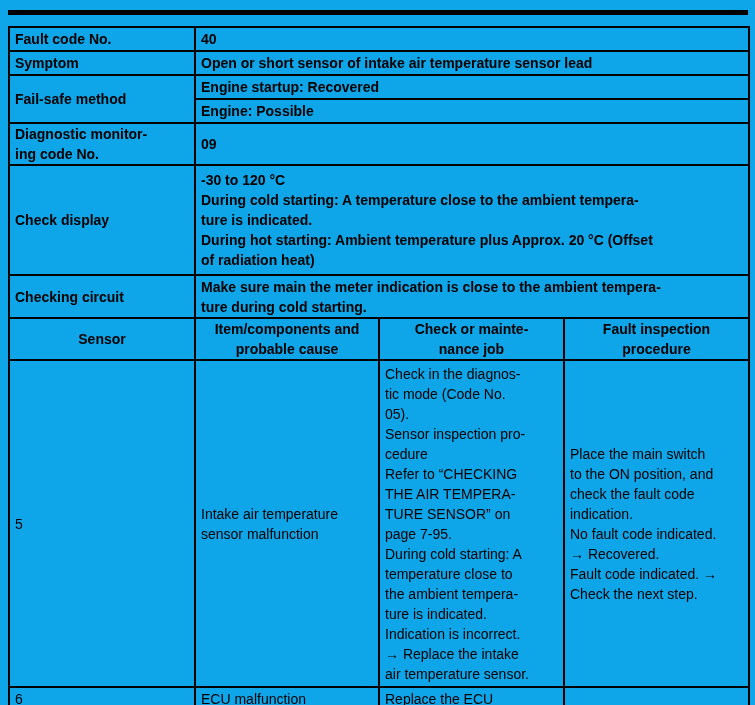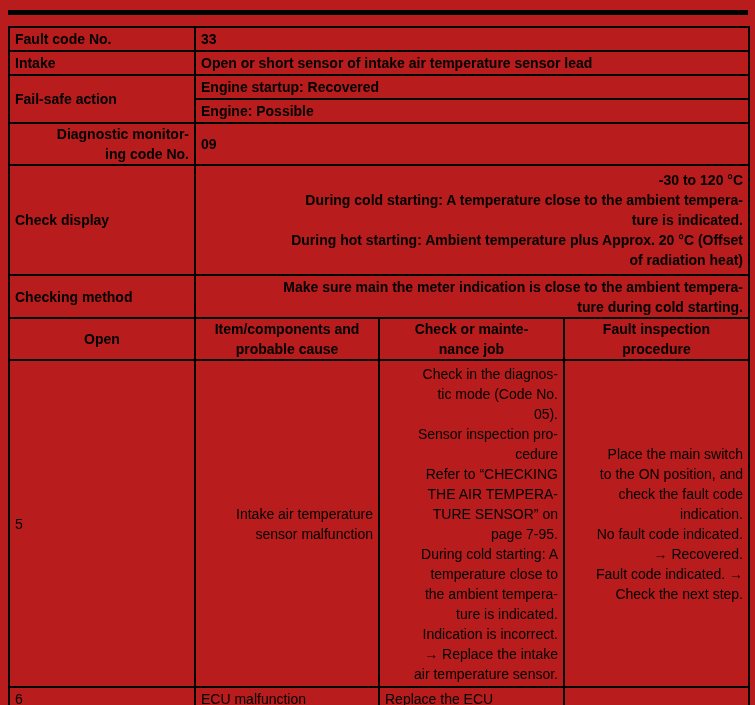--- a/index.html
+++ b/index.html
@@ -12,21 +12,21 @@
     height: 705px;
     overflow: hidden;
     font-family: "Liberation Sans", sans-serif;
     color: #000000;
     -webkit-font-smoothing: antialiased;
   }
   .page {
     position: relative;
     width: 755px;
     height: 705px;
-    background: #b91c1c;
+    background: #0ea5e9;
   }
   .top-rule {
     position: absolute;
     left: 8px;
     top: 10px;
     width: 740px;
     height: 5px;
     background: #000000;
   }
   table.fault-table {
@@ -40,21 +40,21 @@
   .fault-table td {
     border: 2px solid #000000;
     padding: 0 5px;
     font-size: 14px;
     line-height: 20px;
     vertical-align: middle;
     overflow: hidden;
     letter-spacing: 0;
   }
   .b   { font-weight: bold; }
-  .pre { white-space: pre-line; text-align: right; }
+  .pre { white-space: pre-line; }
   .hdr { font-weight: bold; text-align: center; white-space: pre-line; vertical-align: middle; }
   .top { vertical-align: top; padding-top: 1px; }
   tr.r22   td { height: 22px; }
   tr.r-diag  td { height: 40px; }
   tr.r-meter td { height: 108px; margin-top: 24px; }
   tr.r-check td { height: 41px; }
   tr.r-head  td { height: 40px; }
   tr.r-step5 td { height: 325px; margin-left: 25px; }
   tr.r-step6 td { height: 22px; }
 </style>
@@ -68,30 +68,30 @@
     <colgroup>
       <col style="width:186px">
       <col style="width:184px">
       <col style="width:185px">
       <col style="width:185px">
     </colgroup>
 
     <tbody>
         <tr class="r22">
       <td class="b">Fault code No.</td>
-      <td class="b" colspan="3">33</td>
+      <td class="b" colspan="3">40</td>
     </tr>
 
     <tr class="r22">
-      <td class="b">Intake</td>
+      <td class="b">Symptom</td>
       <td class="b" colspan="3">Open or short sensor of intake air temperature sensor lead</td>
     </tr>
 
     <tr class="r22">
-      <td class="b" rowspan="2">Fail-safe action</td>
+      <td class="b" rowspan="2">Fail-safe method</td>
       <td class="b" colspan="3">Engine startup: Recovered</td>
     </tr>
     <tr class="r22">
       <td class="b" colspan="3">Engine: Possible</td>
     </tr>
 
     <tr class="r-diag">
       <td class="b pre">Diagnostic monitor-
 ing code No.</td>
       <td class="b" colspan="3">09</td>
@@ -100,27 +100,27 @@
     <tr class="r-meter">
       <td class="b">Check display</td>
       <td class="b pre" colspan="3">-30 to 120 °C
 During cold starting: A temperature close to the ambient tempera-
 ture is indicated.
 During hot starting: Ambient temperature plus Approx. 20 °C (Offset
 of radiation heat)</td>
     </tr>
 
     <tr class="r-check">
-      <td class="b">Checking method</td>
+      <td class="b">Checking circuit</td>
       <td class="b pre" colspan="3">Make sure main the meter indication is close to the ambient tempera-
 ture during cold starting.</td>
     </tr>
 
     <tr class="r-head">
-      <td class="hdr">Open</td>
+      <td class="hdr">Sensor</td>
       <td class="hdr">Item/components and
 probable cause</td>
       <td class="hdr">Check or mainte-
 nance job</td>
       <td class="hdr">Fault inspection
 procedure</td>
     </tr>
 
     <tr class="r-step5">
       <td class="top">5</td>

